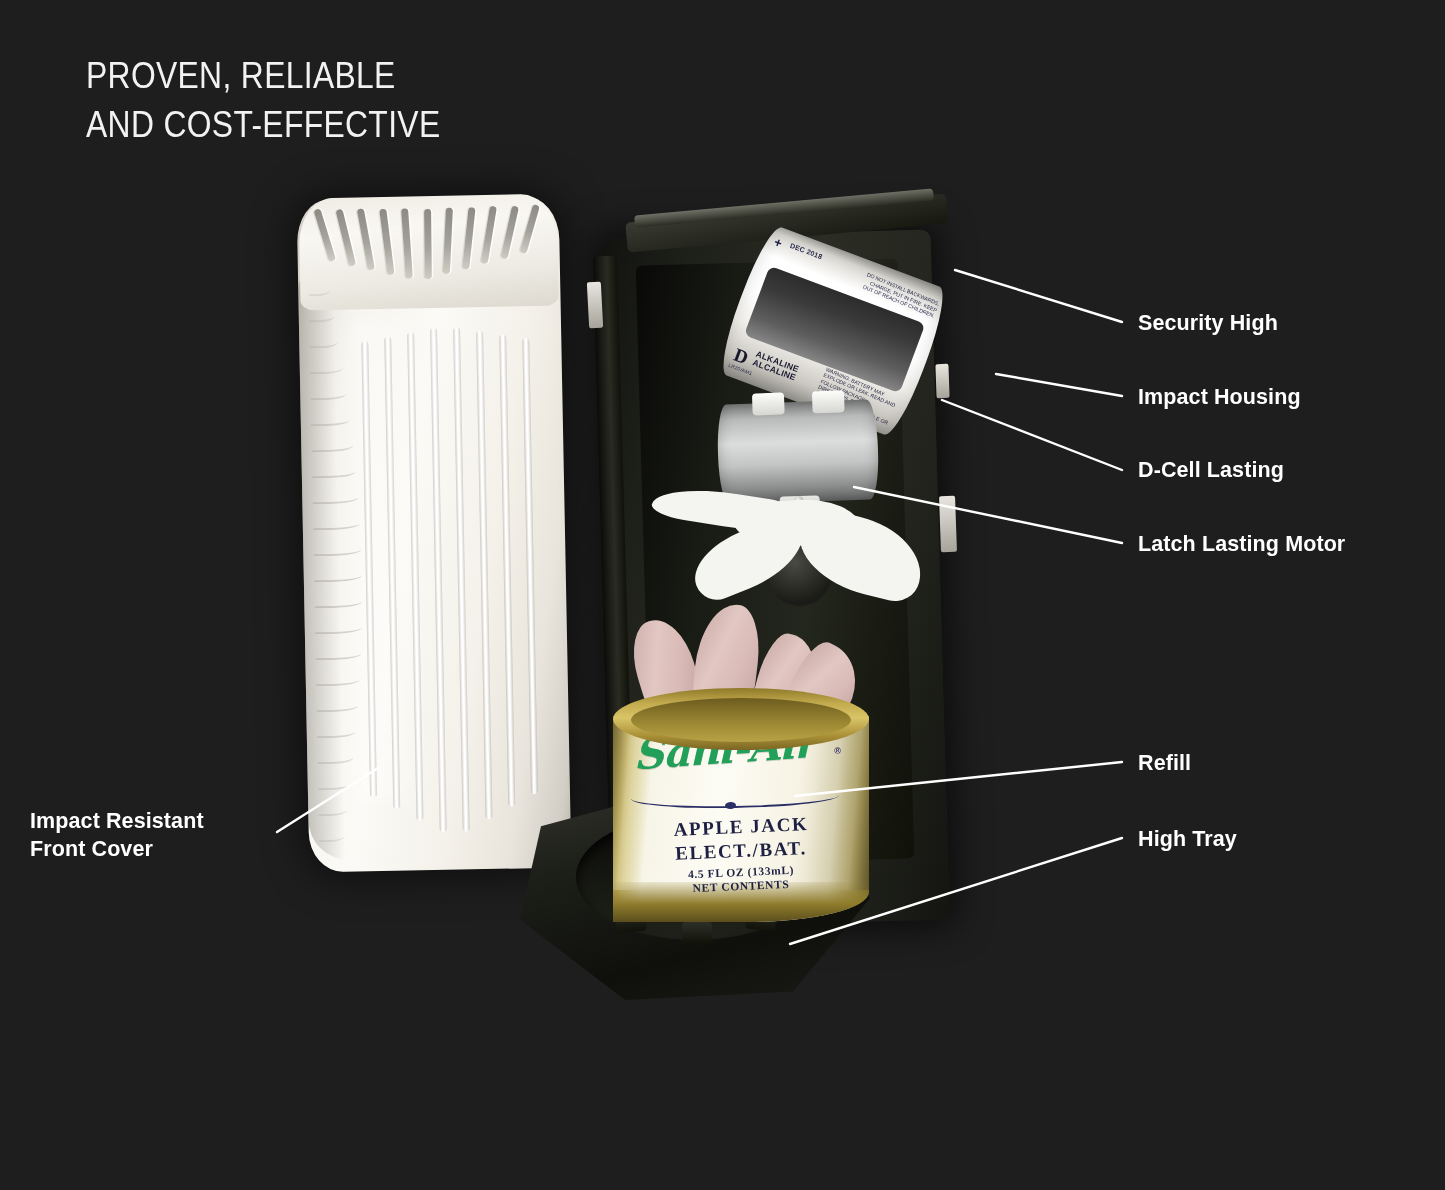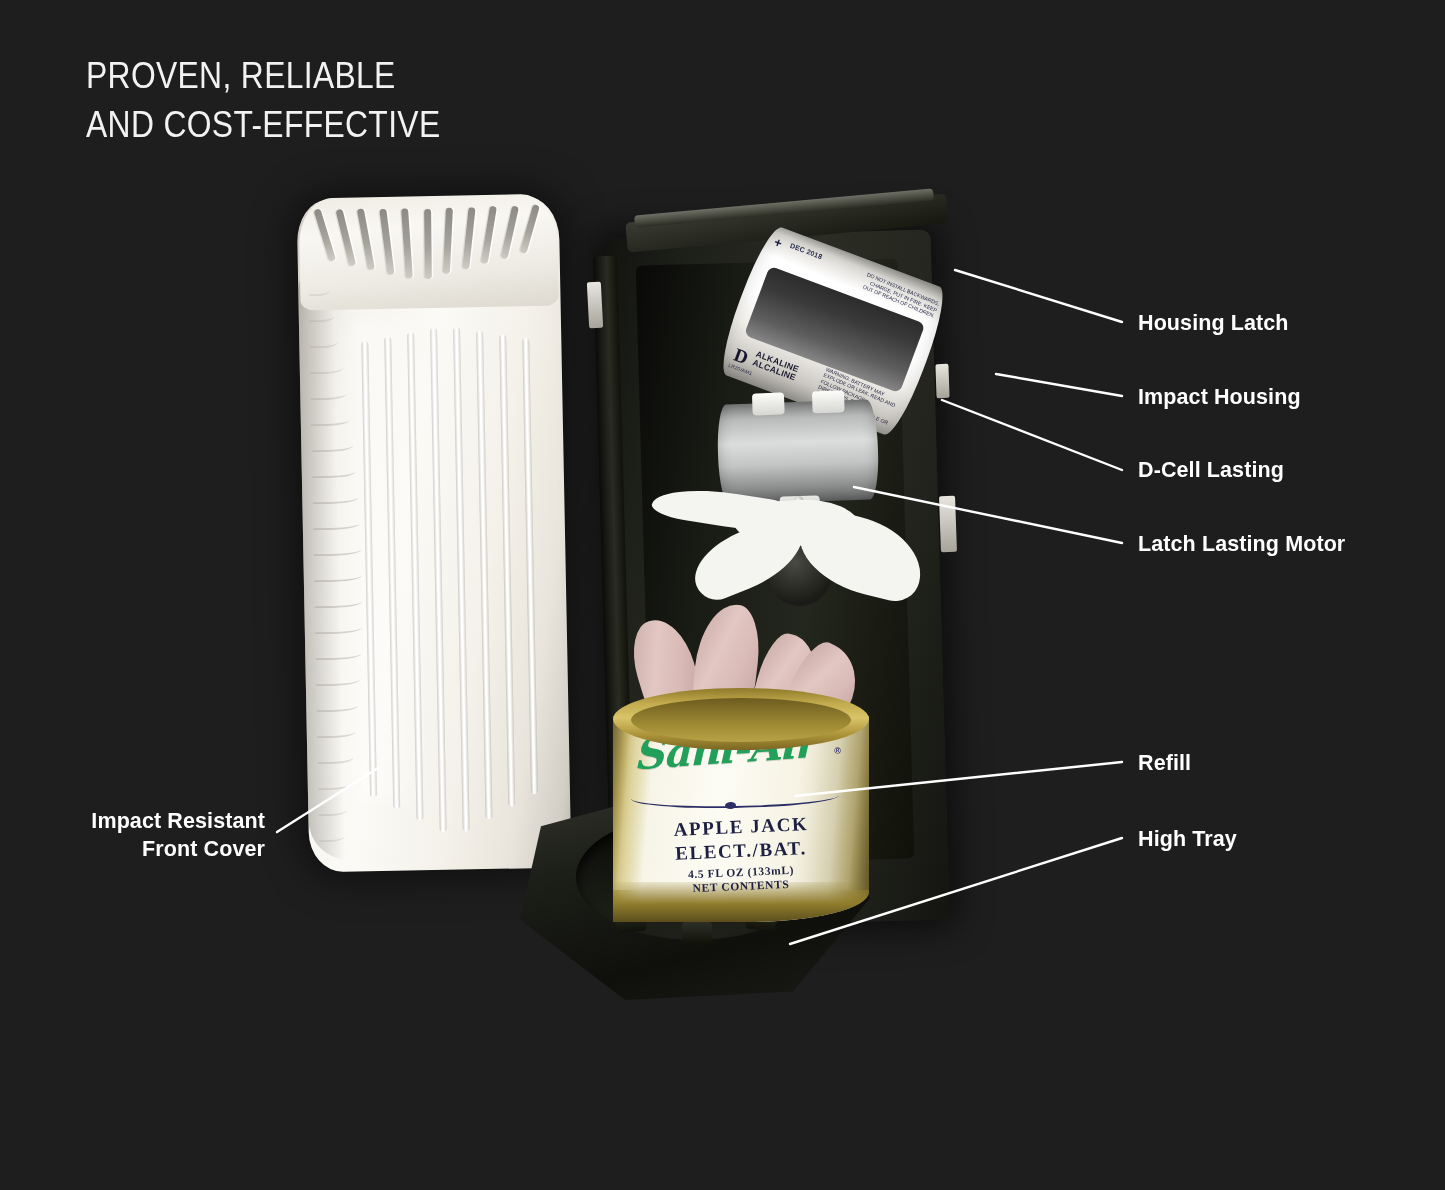--- a/index.html
+++ b/index.html
@@ -30,21 +30,21 @@
   
   .callout {
     position:absolute;
     color:#ffffff;
     font-size:21.5px; font-weight:bold;
     letter-spacing:0.1px;
     white-space:pre-line;
     line-height:1.28;
   }
   .callout.right { text-align:left; }
-  .callout.left  { text-align:right; }
+  .callout.left  { text-align:left; }
 
   
   #leaders { position:absolute; left:0; top:0; width:1445px; height:1190px; pointer-events:none; }
 
   
   #blurb {
     position:absolute; right:77px; bottom:38px;
     width:470px;
     color:#f4f4f4;
     font-size:20px; font-style:italic; font-weight:bold;
@@ -493,21 +493,21 @@
       <line x1="854" y1="487" x2="1122" y2="543"></line>
       <line x1="795" y1="796" x2="1122" y2="762"></line>
       <line x1="790" y1="944" x2="1122" y2="838"></line>
       <line x1="277" y1="832" x2="378" y2="768"></line>
     </g>
   </svg>
 
   <div id="headline">PROVEN, RELIABLE
 AND COST-EFFECTIVE</div>
 
-  <div class="callout right" style="left:1138px; top:310px;">Housing Latch</div>
+  <div class="callout right" style="left:1138px; top:310px;">Security High</div>
   <div class="callout right" style="left:1138px; top:384px;">Impact Housing</div>
   <div class="callout right" style="left:1138px; top:457px;">D-Cell Lasting</div>
   <div class="callout right" style="left:1138px; top:531px;">Latch Lasting Motor</div>
   <div class="callout right" style="left:1138px; top:750px;">Refill</div>
   <div class="callout right" style="left:1138px; top:826px;">High Tray</div>
   <div class="callout left" style="left:30px; top:808px; width:235px;">Impact Resistant
 Front Cover</div>
 
 
 </div>

